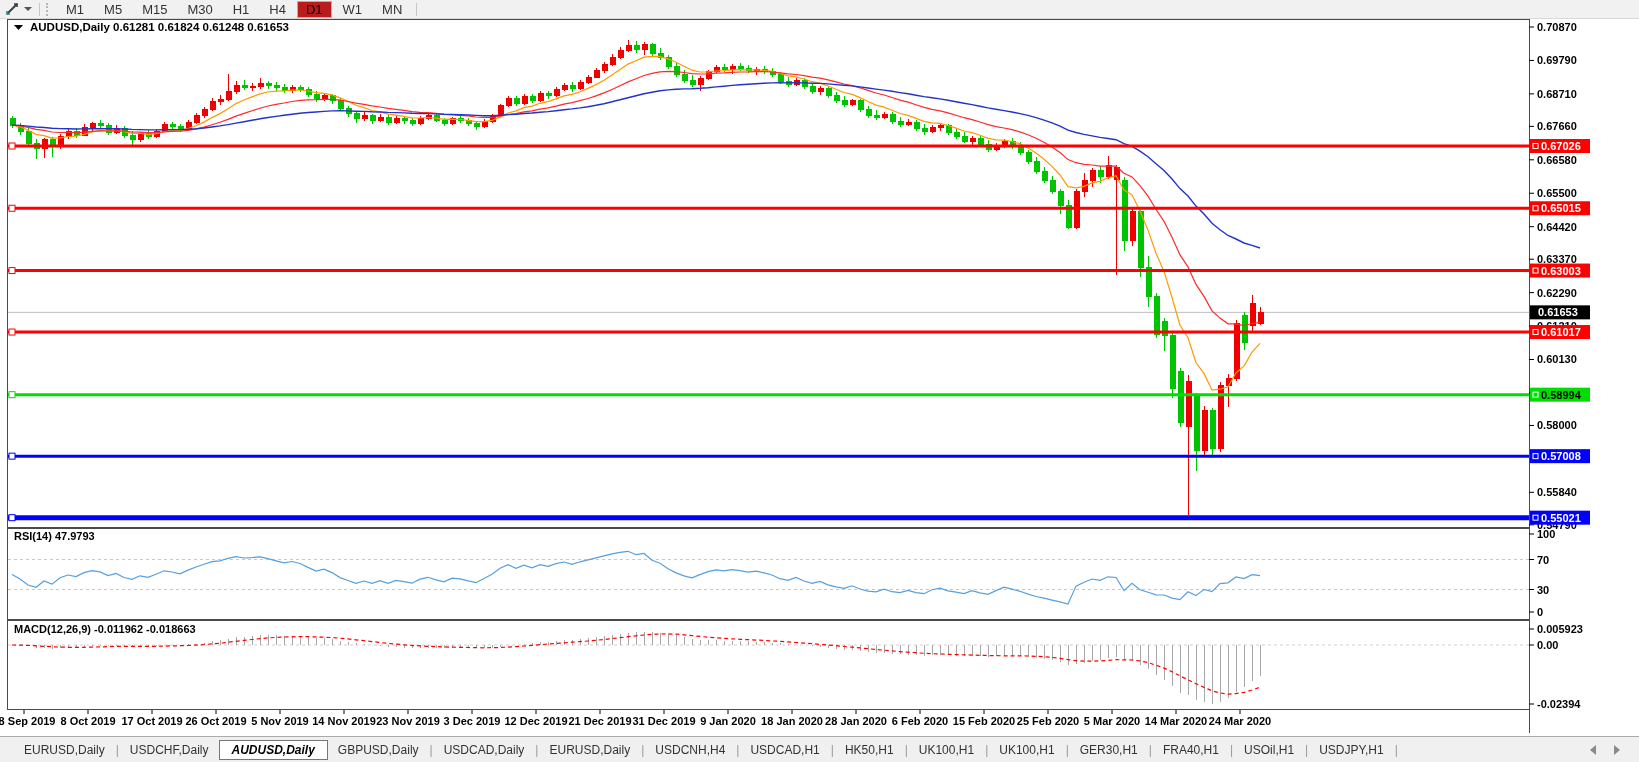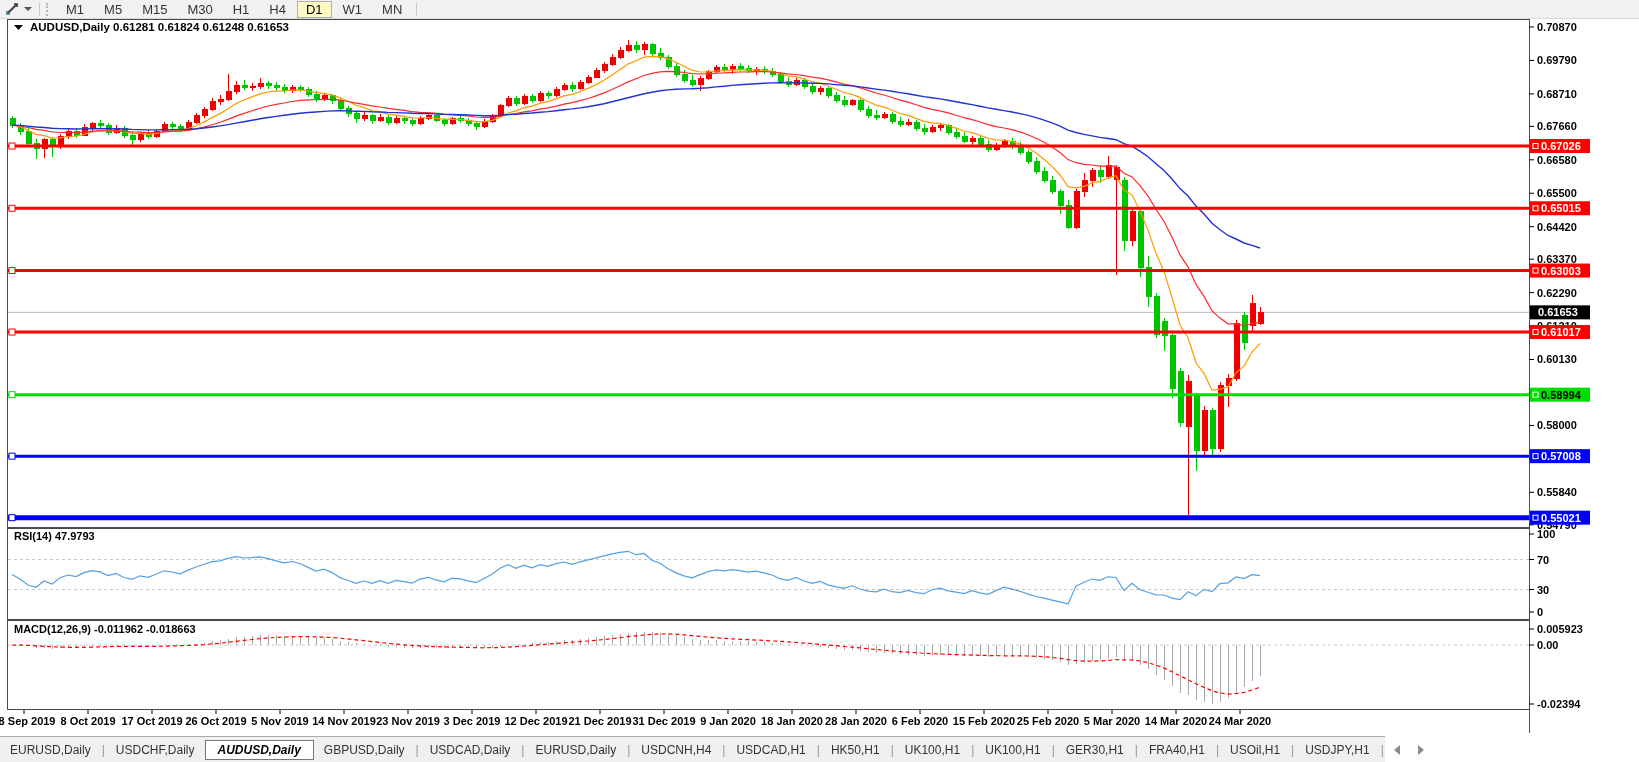--- a/index.html
+++ b/index.html
@@ -7,23 +7,23 @@
   #root{position:relative;width:1639px;height:762px;background:#fff;}
   #chart-svg{position:absolute;left:0;top:0;}
   
   #toolbar{position:absolute;left:0;top:0;width:1639px;height:19px;background:#f1f1f1;
     border-bottom:1px solid #d9d9d9;display:flex;align-items:center;box-sizing:border-box;font-size:13px;color:#222;}
   .tool-icon{width:18px;height:15px;margin-left:3px;display:flex;align-items:center;justify-content:center;cursor:pointer;}
   .caret{width:0;height:0;border-left:4px solid transparent;border-right:4px solid transparent;border-top:4px solid #555;margin:0 3px;}
   .vsep{width:1px;height:13px;background:#c8c8c8;margin:0 4px;}
   .grip{width:3px;height:13px;border-left:2px dotted #b5b5b5;margin:0 5px 0 2px;}
   .tf-btn{padding:1px 8px;margin:0 1px;cursor:pointer;color:#333;border:1px solid transparent;line-height:13px;}
-  .tf-btn.active{background:#fef9c3;border:1px solid #b0b0b0;color:#000;}
+  .tf-btn.active{background:#b91c1c;border:1px solid #b0b0b0;color:#000;}
   
-  #tabbar{position:absolute;left:0;bottom:0;width:1385px;height:26px;background:#f0f0f0;
+  #tabbar{position:absolute;left:0;bottom:0;width:1639px;height:26px;background:#f0f0f0;
     border-top:1px solid #ababab;display:flex;align-items:center;box-sizing:border-box;font-size:12px;color:#333;}
   .tab{padding:3px 10px;cursor:pointer;white-space:nowrap;}
   .tab.active{background:#fff;border:1px solid #777;font-weight:bold;color:#000;padding:2px 12px;font-style:italic;}
   .tab-sep{color:#999;margin:0 1px;}
   #tab-spacer{flex:1;}
   .tab-arrow{width:0;height:0;border-top:5px solid transparent;border-bottom:5px solid transparent;margin:0 9px;cursor:pointer;}
   .tab-arrow.left{border-right:6px solid #8a8a8a;}
   .tab-arrow.right{border-left:6px solid #8a8a8a;}
   text{font-family:"Liberation Sans",sans-serif;}
 </style>

